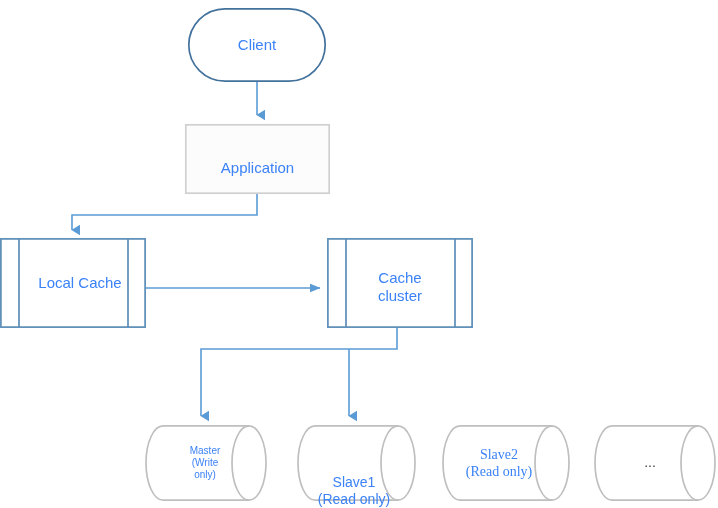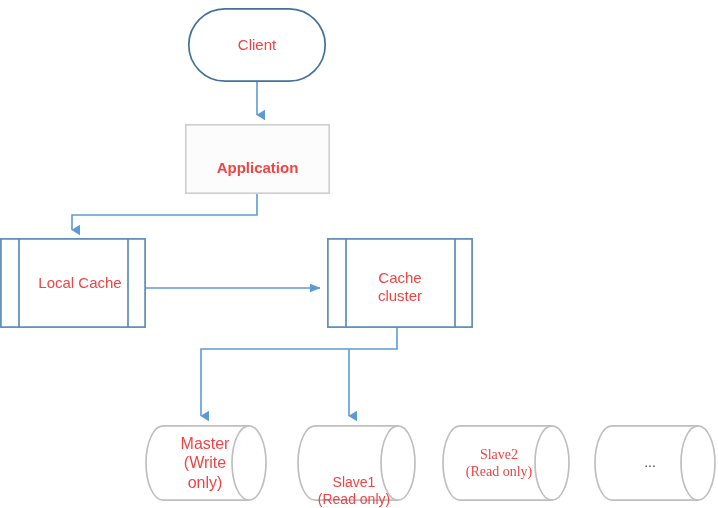--- a/index.html
+++ b/index.html
@@ -24,32 +24,32 @@
     top: 0;
     width: 718px;
     height: 508px;
   }
   .node-label {
     position: absolute;
     display: flex;
     align-items: center;
     justify-content: center;
     text-align: center;
-    color: #ef4444;
+    color: #3b82f6;
     font-family: "Liberation Sans", sans-serif;
     font-size: 15px;
     line-height: 1.22;
     white-space: pre-line;
     pointer-events: none;
   }
   .lbl-client    { left: 188px; top:   8px; width: 138px; height:  74px; }
-  .lbl-app       { left: 185px; top: 124px; width: 145px; height:  88px; font-weight: bold; }
+  .lbl-app       { left: 185px; top: 124px; width: 145px; height:  88px; }
   .lbl-localcache{ left:  18px; top: 239px; width: 124px; height:  88px; border-radius: 8px; }
   .lbl-cluster   { left: 345px; top: 239px; width: 110px; height:  96px; }
-  .lbl-master    { left: 155px; top: 426px; width: 100px; height:  74px; font-size: 16px; }
+  .lbl-master    { left: 155px; top: 426px; width: 100px; height:  74px; font-size: 10px; }
   .lbl-slave1    { left: 300px; top: 426px; width: 108px; height:  74px; font-size: 14px; margin-top: 28px; }
   .lbl-slave2    { left: 445px; top: 426px; width: 108px; height:  74px; font-size: 14px; font-family: Liberation Serif, serif; }
   .lbl-ellipsis  { left: 600px; top: 426px; width: 100px; height:  74px; font-size: 14px; color:#3a3d41; }
 </style>
 </head>
 <body>
 
 <div id="diagram-canvas">
 
   <svg class="layer" viewBox="0 0 718 508" xmlns="http://www.w3.org/2000/svg">

